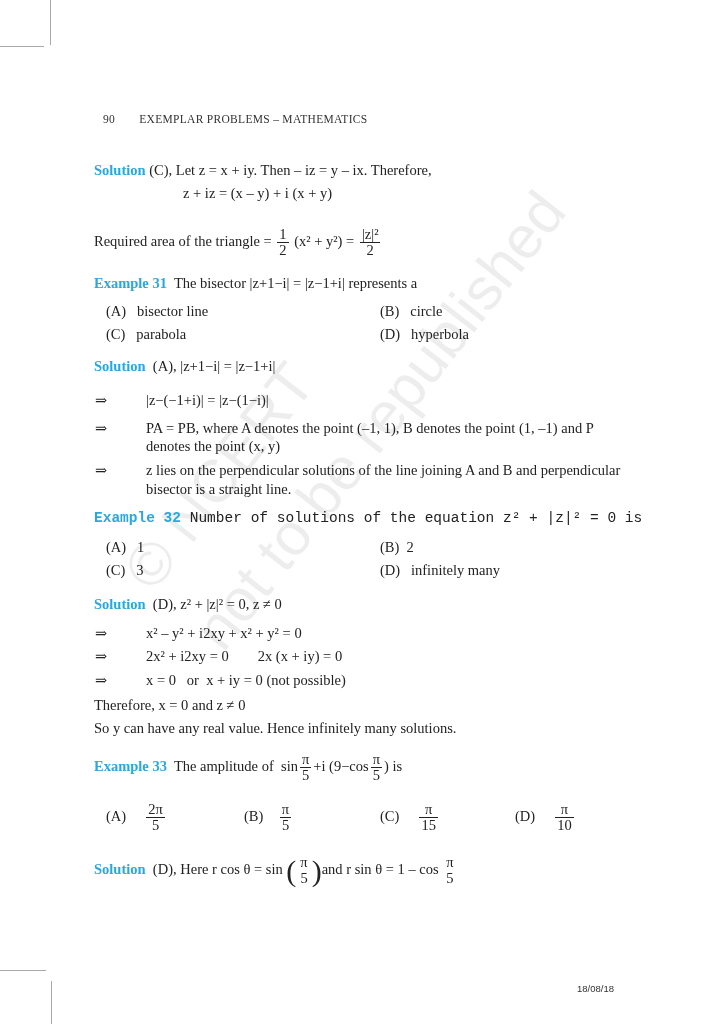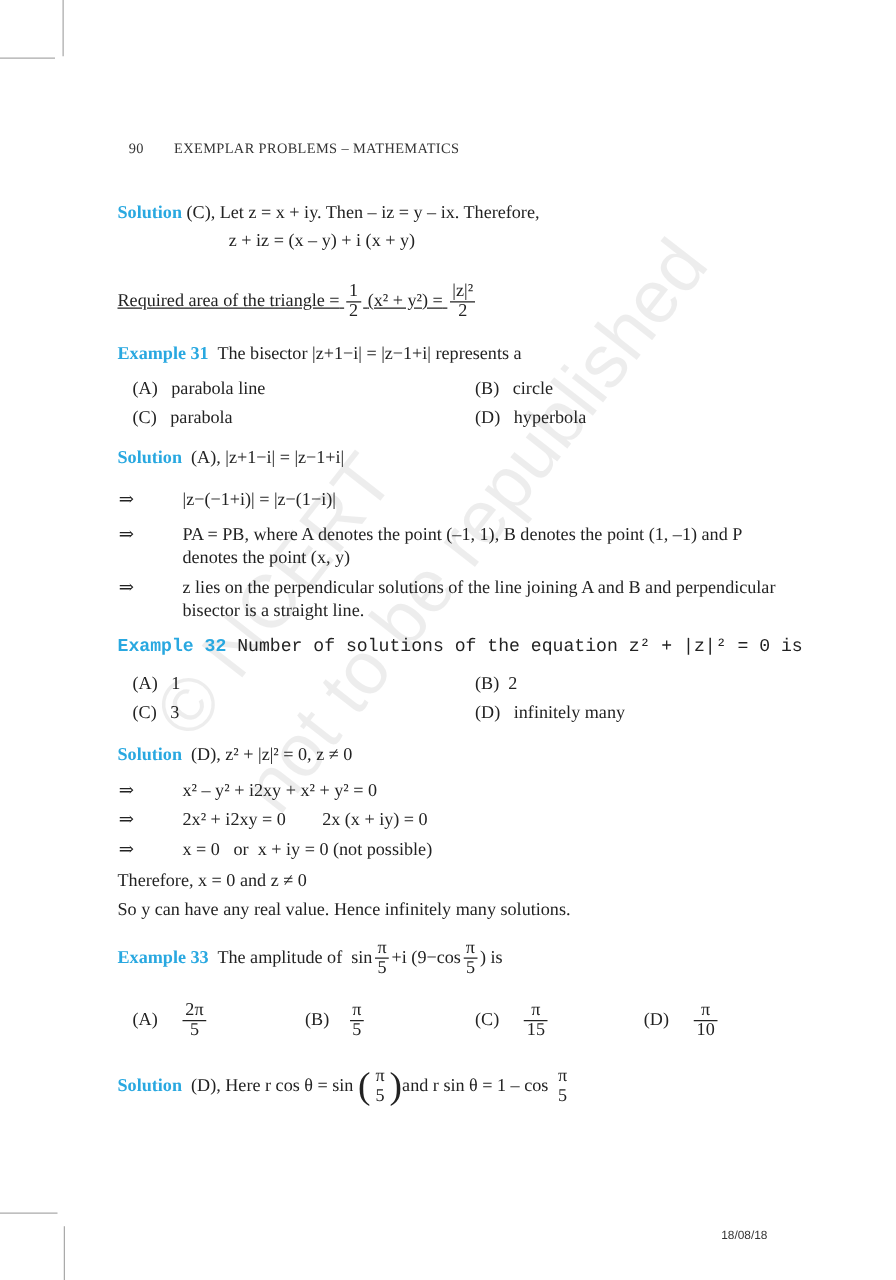--- a/index.html
+++ b/index.html
@@ -35,34 +35,34 @@
 <div class="abs hdr">
   <span class="pg">90</span>
   <span>EXEMPLAR PROBLEMS – MATHEMATICS</span>
 </div>
 
 <div class="line" style="left:94px;top:161px;">
   <span class="blue">Solution</span>
   <span>(C), Let z = x + iy. Then – iz = y – ix. Therefore,</span>
 </div>
 <div class="line" style="left:183px;top:184px;">z + iz = (x – y) + i (x + y)</div>
-<div class="line" style="left:94px;top:222px;line-height:38px;text-decoration:underline;">
+<div class="line" style="left:94px;top:222px;line-height:38px;">
   <span>Required area of the triangle =</span>
   <span class="frac"><span class="num">1</span><span class="den">2</span></span>
   <span>(x² + y²) =</span>
   <span class="frac"><span class="num">|z|²</span><span class="den">2</span></span>
 </div>
 
 <div class="line" style="left:94px;top:274px;">
   <span class="blue">Example 31</span>&nbsp;
   <span>The bisector</span>
   <span>|z+1−i| = |z−1+i|</span>
   <span>represents a</span>
 </div>
-<div class="line" style="left:106px;top:302px;"><span>(A)</span>&nbsp;&nbsp; <span>parabola line</span></div>
+<div class="line" style="left:106px;top:302px;"><span>(A)</span>&nbsp;&nbsp; <span>bisector line</span></div>
 <div class="line" style="left:380px;top:302px;"><span>(B)</span>&nbsp;&nbsp; <span>circle</span></div>
 <div class="line" style="left:106px;top:325px;font-family:Liberation Serif, serif;"><span>(C)</span>&nbsp;&nbsp; <span>parabola</span></div>
 <div class="line" style="left:380px;top:325px;"><span>(D)</span>&nbsp;&nbsp; <span>hyperbola</span></div>
 
 <div class="line" style="left:94px;top:357px;text-align:right;">
   <span class="blue">Solution</span>&nbsp;
   <span>(A), |z+1−i| = |z−1+i|</span>
 </div>
 <div class="line arrow" style="top:391px;">⇒</div>
 <div class="line" style="left:146px;top:391px;">|z−(−1+i)| = |z−(1−i)|</div>

